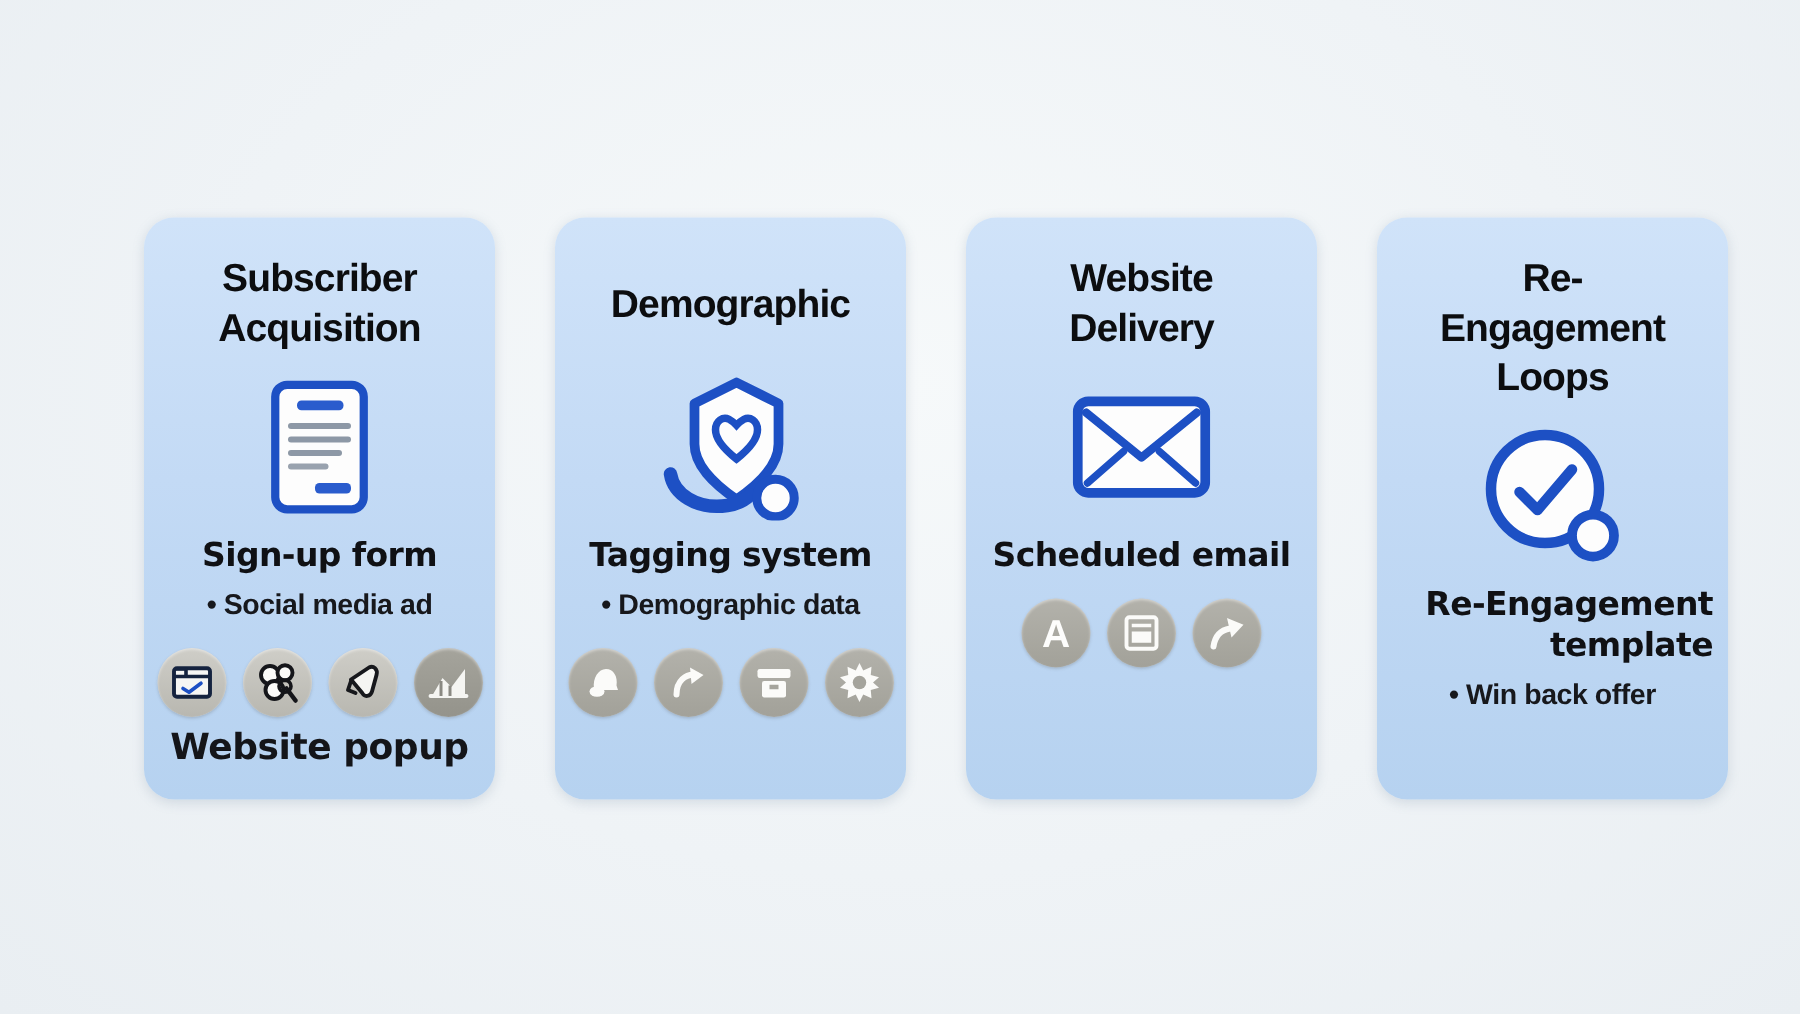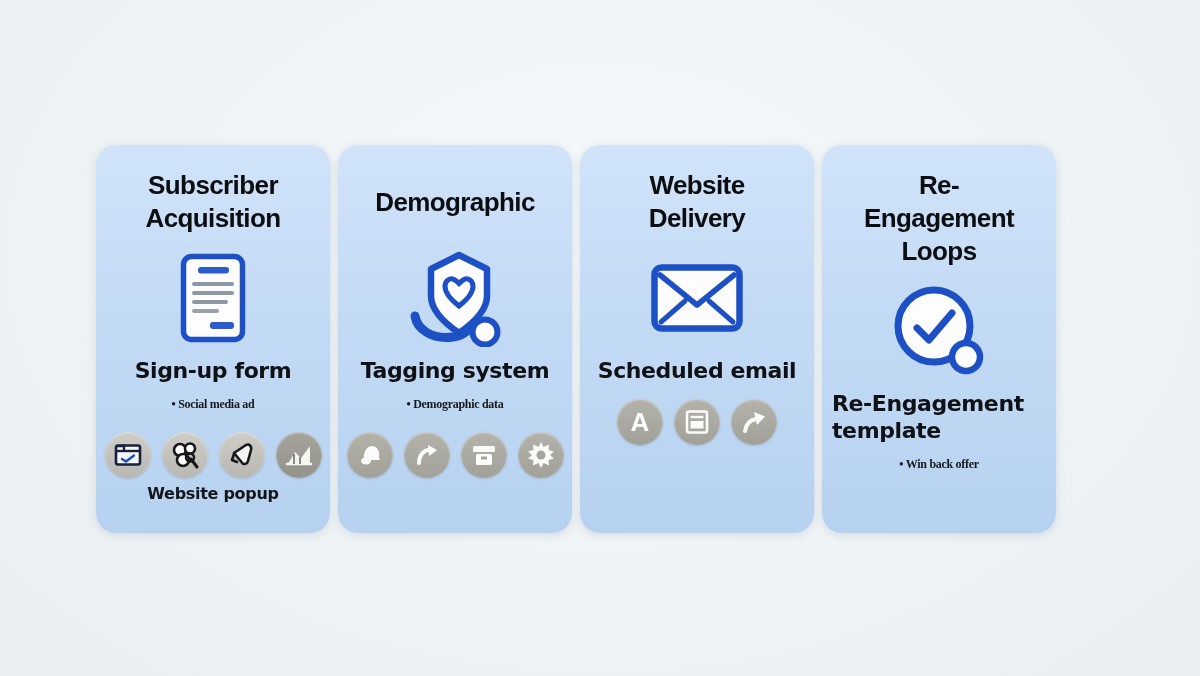--- a/index.html
+++ b/index.html
@@ -4,21 +4,21 @@
 <style>
   html, body { margin: 0; padding: 0; }
   body {
     width: 1200px; height: 676px;
     background: radial-gradient(ellipse at 50% 38%, #f6f9fa 0%, #eff3f6 55%, #e9eef2 100%);
     font-family: "Liberation Sans", sans-serif;
     overflow: hidden; position: relative;
   }
   .cards-row {
     position: absolute; left: 96px; top: 145px;
-    display: flex; gap: 8px;
+    display: flex; gap: 40px;
   }
   .card {
     width: 234px; height: 388px;
     border-radius: 20px;
     background: linear-gradient(180deg, #d0e3f9 0%, #c3daf5 45%, #b6d2f0 100%);
     box-shadow: 0 2px 8px rgba(110,130,155,.22);
     display: flex; flex-direction: column; align-items: center;
     padding: 24px 10px 0; box-sizing: border-box;
   }
   .card-title {
@@ -27,47 +27,47 @@
     max-width: 190px; min-height: 66px;
     display: flex; align-items: center; justify-content: center;
   }
   .main-icon {
     height: 102px; margin-top: 12px;
     display: flex; align-items: center; justify-content: center;
   }
   .card-subtitle {
     font-family: "DejaVu Sans", sans-serif;
     font-size: 22px; font-weight: 700; color: #101114;
-    margin-top: 8px; text-align: left; line-height: 27px;
+    margin-top: 8px; text-align: right; line-height: 27px;
     letter-spacing: -0.4px;
   }
   .bullets {
     list-style: none; margin: 7px 0 0; padding: 0;
-    font-family: Liberation Serif, serif;
-    font-size: 12px; font-weight: 600; color: #17181c;
+    font-family: Liberation Sans, sans-serif;
+    font-size: 19px; font-weight: 600; color: #17181c;
     letter-spacing: -0.3px;
   }
   .bullets li { line-height: 26px; text-align: left; white-space: nowrap; }
   .bullets li::before { content: "\2022\00a0"; color: #17181c; }
   .mini-icons { display: flex; gap: 11px; margin-top: 15px; }
   .mini {
     width: 46px; height: 46px; border-radius: 50%;
     background: linear-gradient(180deg, #b3b2ab, #a2a199);
     display: flex; align-items: center; justify-content: center;
     box-shadow: inset 0 1px 2px rgba(255,255,255,.45), 0 1px 2px rgba(90,90,90,.25);
   }
   .mini.dark-bg { background: linear-gradient(180deg, #a5a49c, #94938b); }
   .mini.light-bg { background: linear-gradient(180deg, #cfcec8, #b8b7b0); }
   .mini .letter {
     font-family: "Liberation Sans", sans-serif;
     font-size: 26px; font-weight: 700; color: #fdfdfc; line-height: 1;
   }
   .card-footer {
     font-family: "DejaVu Sans", sans-serif;
-    font-size: 16px; font-weight: 600; color: #141519;
+    font-size: 24px; font-weight: 600; color: #141519;
     margin-top: 6px; letter-spacing: -0.3px;
   }
 </style>
 </head>
 <body>
 
 <div class="cards-row">
 
   <div class="card">
     <div class="card-title">Subscriber Acquisition</div>

